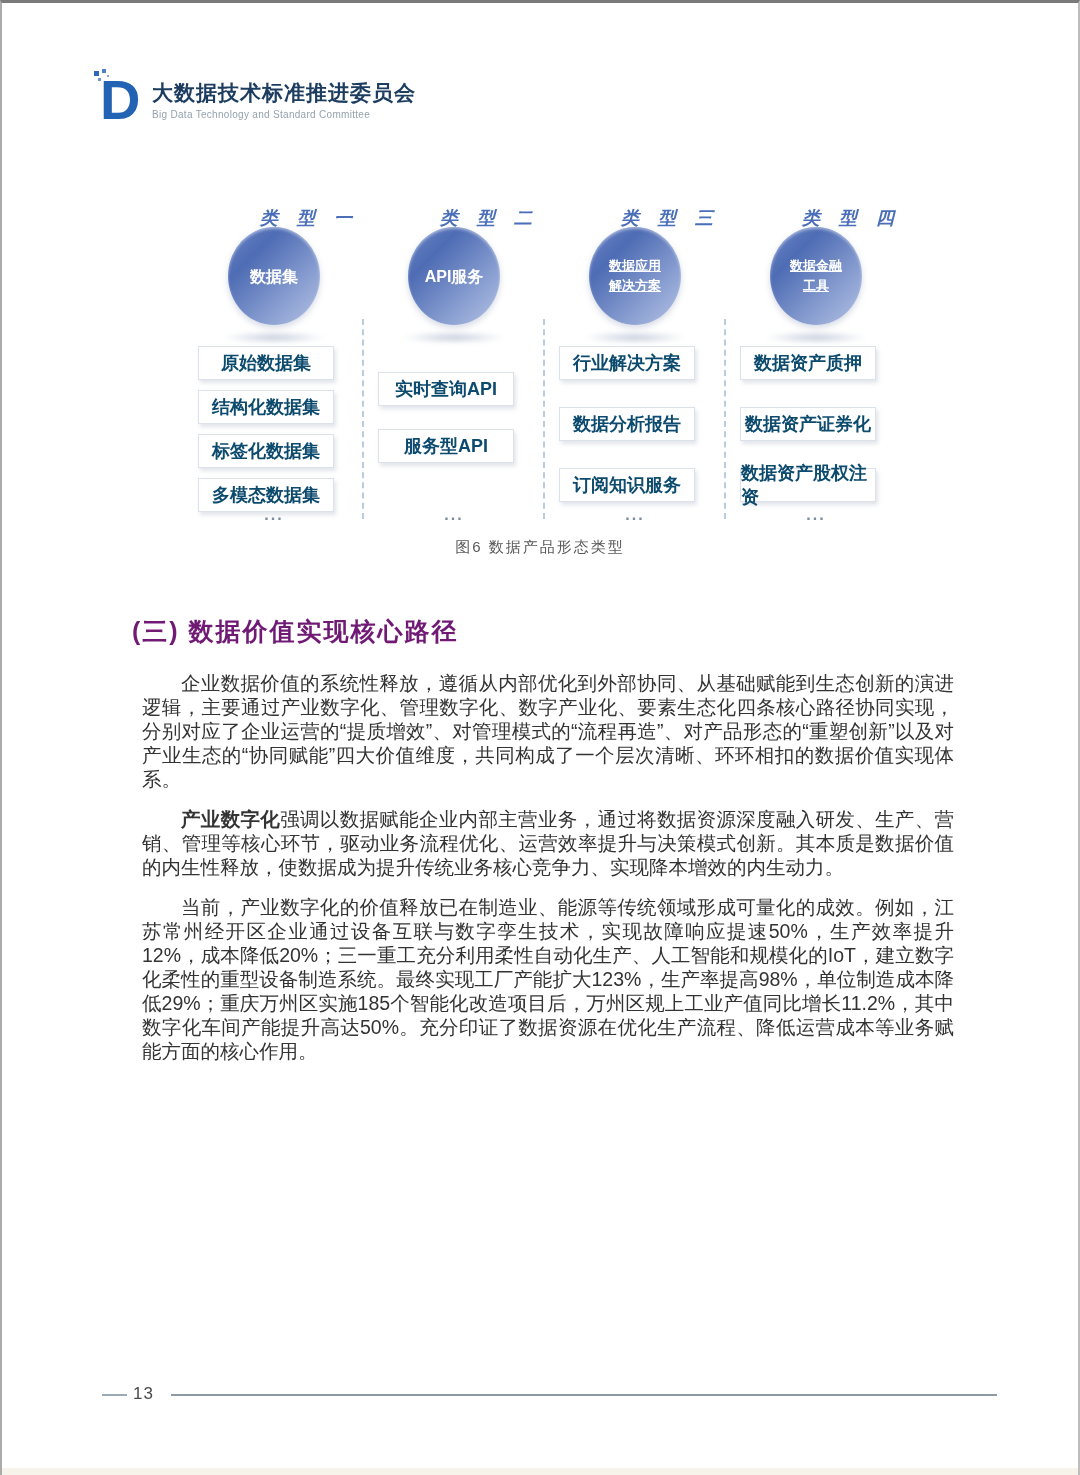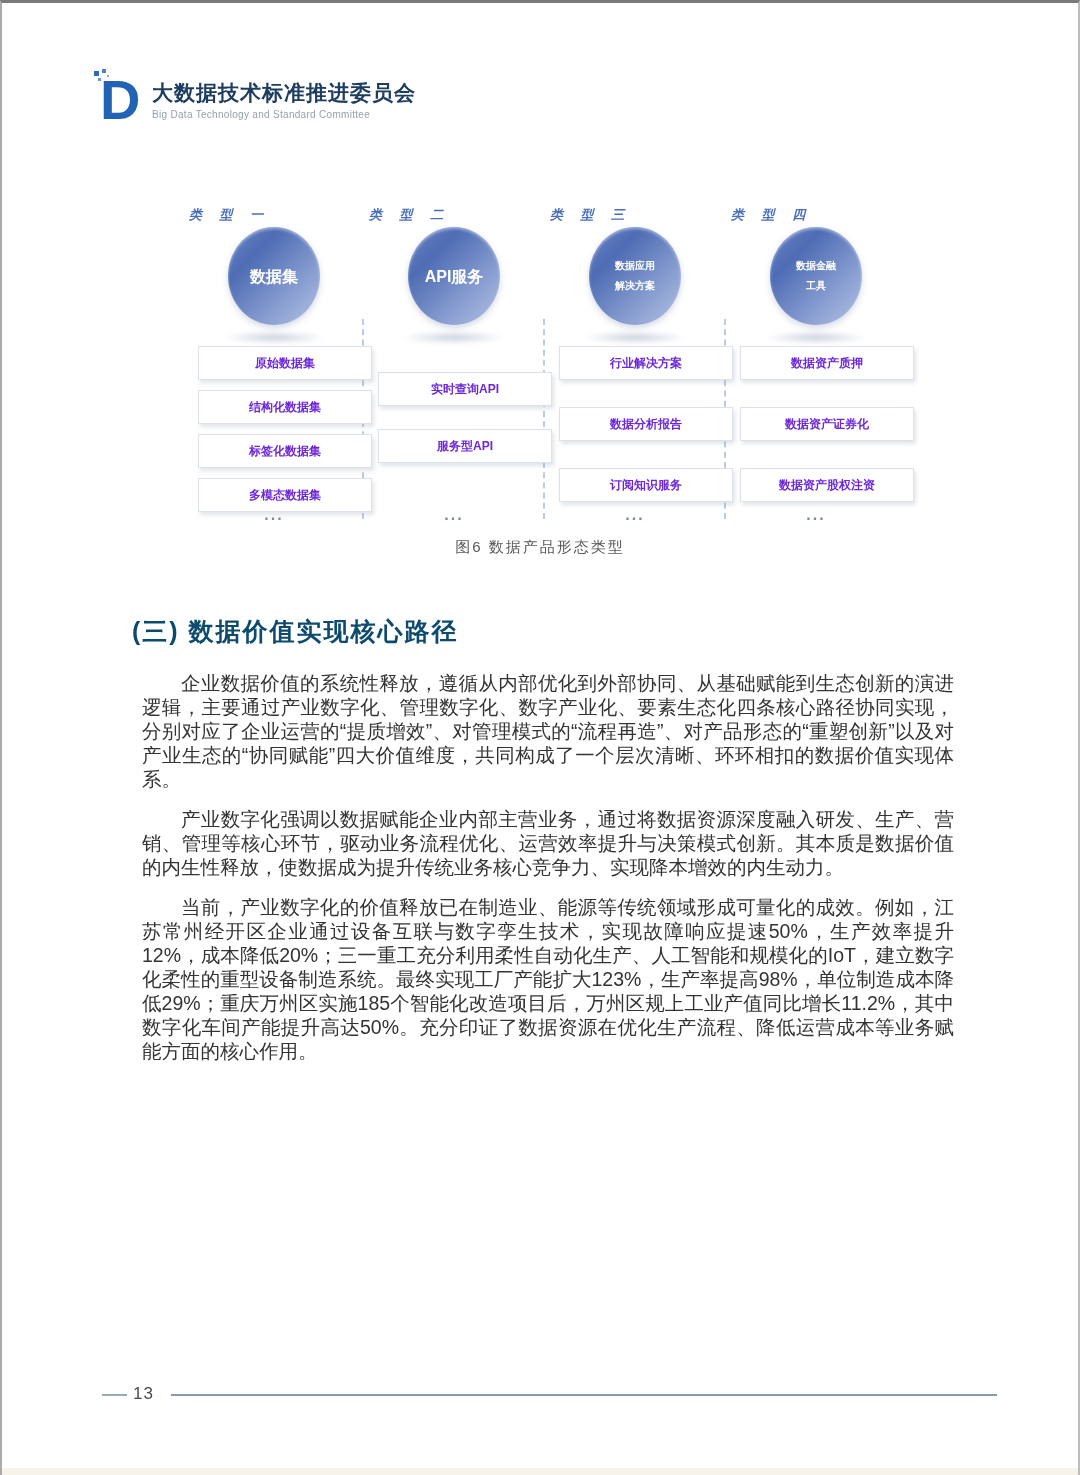--- a/index.html
+++ b/index.html
@@ -27,57 +27,57 @@
   .dot3{left:4px;top:9px;width:3px;height:3px;opacity:.7;}
   .dot4{left:13px;top:6px;width:2px;height:2px;opacity:.6;}
   .logo-text{}
   .logo-cn{font-size:21px;font-weight:700;color:#1d3d60;letter-spacing:1px;line-height:26px;}
   .logo-en{font-size:10px;color:#94a2ae;letter-spacing:.3px;margin-top:3px;}
 
   
   .figure{position:absolute;left:180px;top:198px;width:712px;height:340px;}
   .fig-col{position:absolute;top:0;width:170px;height:340px;}
   .c1{left:7px;}.c2{left:187px;text-decoration:underline;}.c3{left:368px;}.c4{left:549px;}
-  .type-label{position:absolute;top:5px;left:0;width:100%;text-align:left;
-    font-size:13px;font-style:italic;font-weight:700;color:#4a6fb8;letter-spacing:7px;}
+  .type-label{position:absolute;top:5px;left:0;width:100%;text-align:right;
+    font-size:18px;font-style:italic;font-weight:700;color:#4a6fb8;letter-spacing:7px;}
   .circle{position:absolute;top:26px;left:39px;width:92px;height:98px;border-radius:50%;
     background:linear-gradient(135deg,#6d87c8 0%,#4e6cb4 28%,#8ba0d2 70%,#b4c2e3 100%);
     display:flex;flex-direction:column;align-items:center;justify-content:center;
     color:#ffffff;font-weight:700;text-align:center;
     box-shadow:inset 0 2px 3px rgba(255,255,255,.45), 0 3px 6px rgba(90,110,150,.25);}
   .circle .ln{font-size:16px;line-height:21px;}
-  .c3 .circle .ln,.c4 .circle .ln{font-size:10px;line-height:20px;}
+  .c3 .circle .ln,.c4 .circle .ln{font-size:13px;line-height:20px;text-decoration:underline;}
   .circle-shadow{position:absolute;top:130px;left:33px;width:104px;height:13px;border-radius:50%;
     background:radial-gradient(ellipse at center,rgba(110,130,165,.38) 0%,rgba(110,130,165,0) 70%);
     filter:blur(2px);}
-  .pbox{position:absolute;left:9px;width:174px;height:34px;background:#ffffff;
+  .pbox{position:absolute;left:9px;width:136px;height:34px;background:#ffffff;
     border:1px solid #dde2ea;box-shadow:2px 3px 4px rgba(150,160,180,.28);
     display:flex;align-items:center;justify-content:center;
-    color:#6d28d9;font-weight:700;font-size:12px;}
+    color:#0c4a6e;font-weight:700;font-size:18px;}
   .c1 .pb1{top:145px}.c1 .pb2{top:189px}.c1 .pb3{top:233px}.c1 .pb4{top:277px}
   .c2 .pb1{top:171px}.c2 .pb2{top:228px}
   .c3 .pb1,.c4 .pb1{top:145px}
   .c3 .pb2,.c4 .pb2{top:206px}
   .c3 .pb3,.c4 .pb3{top:267px}
   .dots{position:absolute;top:305px;left:0;width:100%;text-align:center;
     color:#7a8aa0;font-size:16px;font-weight:700;letter-spacing:2px;}
   .vsep{position:absolute;top:118px;height:200px;width:0;border-left:2px dashed #b9cce2;}
   .vs1{left:180px}.vs2{left:361px}.vs3{left:542px}
 
   .fig-caption{position:absolute;left:0;right:0;top:535px;text-align:center;
     font-size:15px;color:#595959;letter-spacing:2px;}
 
   
   .section-heading{position:absolute;left:130px;top:612px;
-    font-size:25px;font-weight:700;color:#0c4a6e;letter-spacing:2px;}
+    font-size:25px;font-weight:700;color:#701a75;letter-spacing:2px;}
 
   .body-text{position:absolute;left:140px;top:668px;width:812px;
     font-size:19.5px;line-height:24px;color:#333333;text-align:justify;}
   .body-text p{margin:0 0 16px 0;text-indent:2em;}
-  .body-text .lead{font-weight:400;}
+  .body-text .lead{font-weight:700;}
 
   
   .footer{position:absolute;left:7px;top:1384px;width:100%;height:16px;}
   .f-dash{position:absolute;left:93px;top:7px;width:25px;height:2px;background:#9aaab6;}
   .f-num{position:absolute;left:124px;top:-3px;font-size:17px;color:#4a4a4a;letter-spacing:1px;}
   .f-line{position:absolute;left:162px;top:7px;width:826px;height:2px;background:#8c9aa6;}
 </style>
 </head>
 <body>
 

